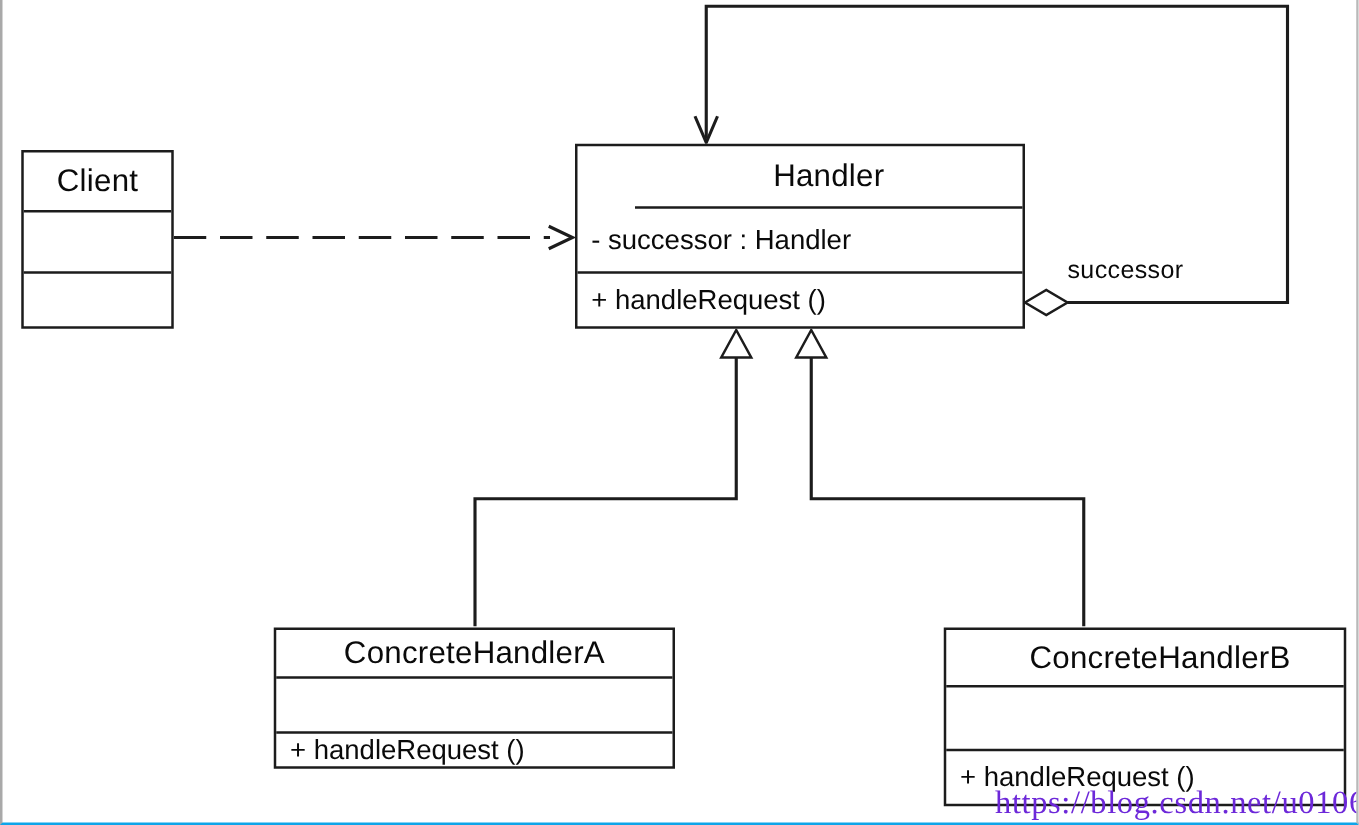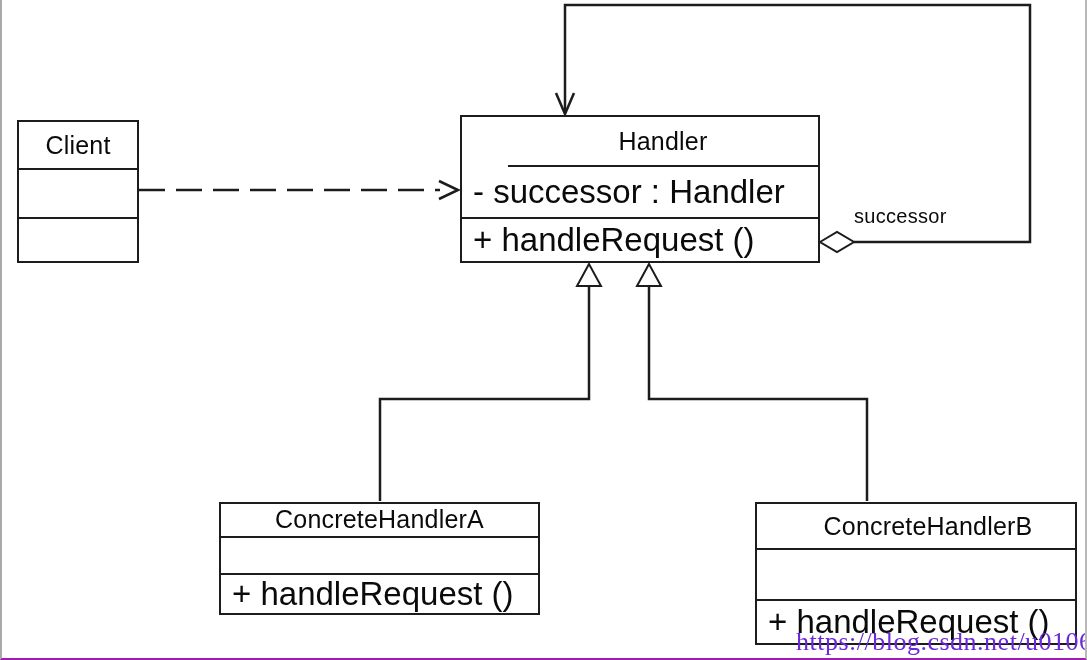--- a/index.html
+++ b/index.html
@@ -9,21 +9,21 @@
     font-family: "Liberation Sans", "DejaVu Sans", sans-serif;
   }
   .canvas {
     position: relative;
     width: 1087px;
     height: 660px;
     background: #ffffff;
     overflow: hidden;
     border-left: 2px solid #a9a9a9;
     border-right: 2px solid #b9b9b9;
-    border-bottom: 2px solid #a21caf;
+    border-bottom: 2px solid #0ea5e9;
     box-sizing: border-box;
   }
   svg.connectors {
     position: absolute;
     left: 0;
     top: 0;
     width: 1087px;
     height: 660px;
     pointer-events: none;
   }
@@ -42,21 +42,21 @@
     align-items: center;
     justify-content: center;
     font-size: 25px;
     letter-spacing: 0.2px;
   }
   .uml-class .compartment {
     border-bottom: 2px solid #1c1c1c;
     display: flex;
     align-items: center;
     padding-left: 11px;
-    font-size: 33px;
+    font-size: 22px;
   }
   .uml-class .compartment:last-child {
     border-bottom: none;
     flex: 1;
   }
   .client-box      { left: 15px;  top: 120px; width: 122px; height: 143px; }
   .client-box .title { height: 46px; }
   .client-box .compartment.mid { height: 47px; }
   .handler-box     { left: 458px; top: 115px; width: 360px; height: 148px; }
   .handler-box .title { height: 48px; margin-left: 46px; }

